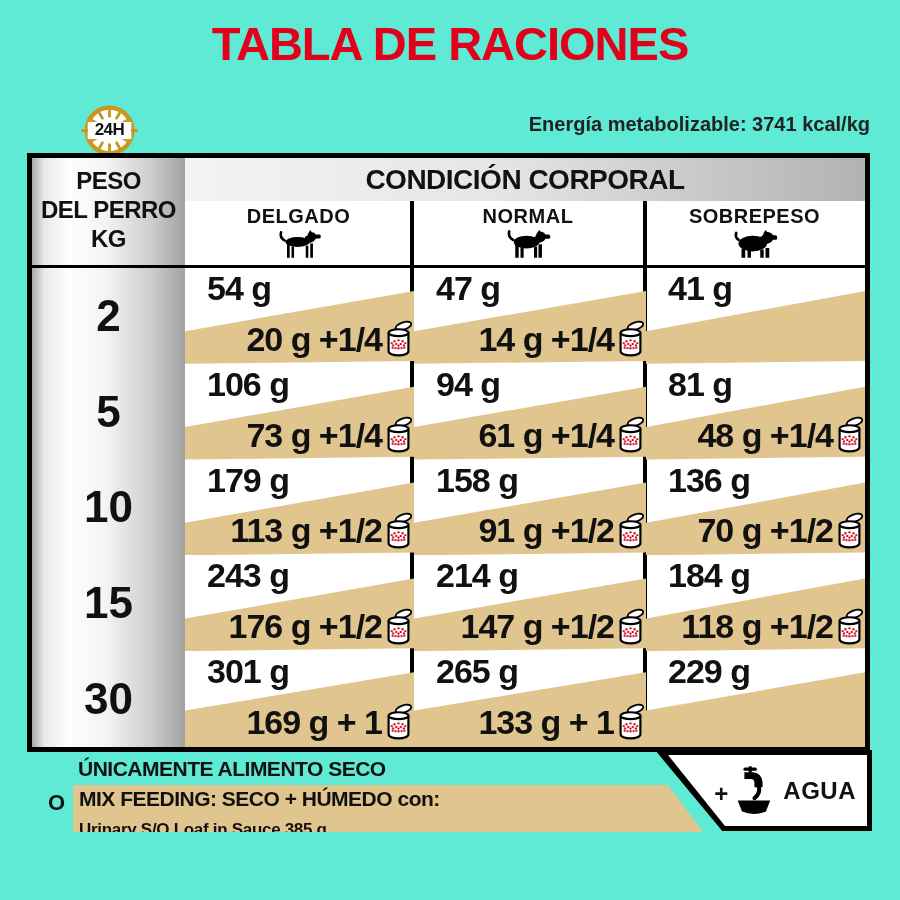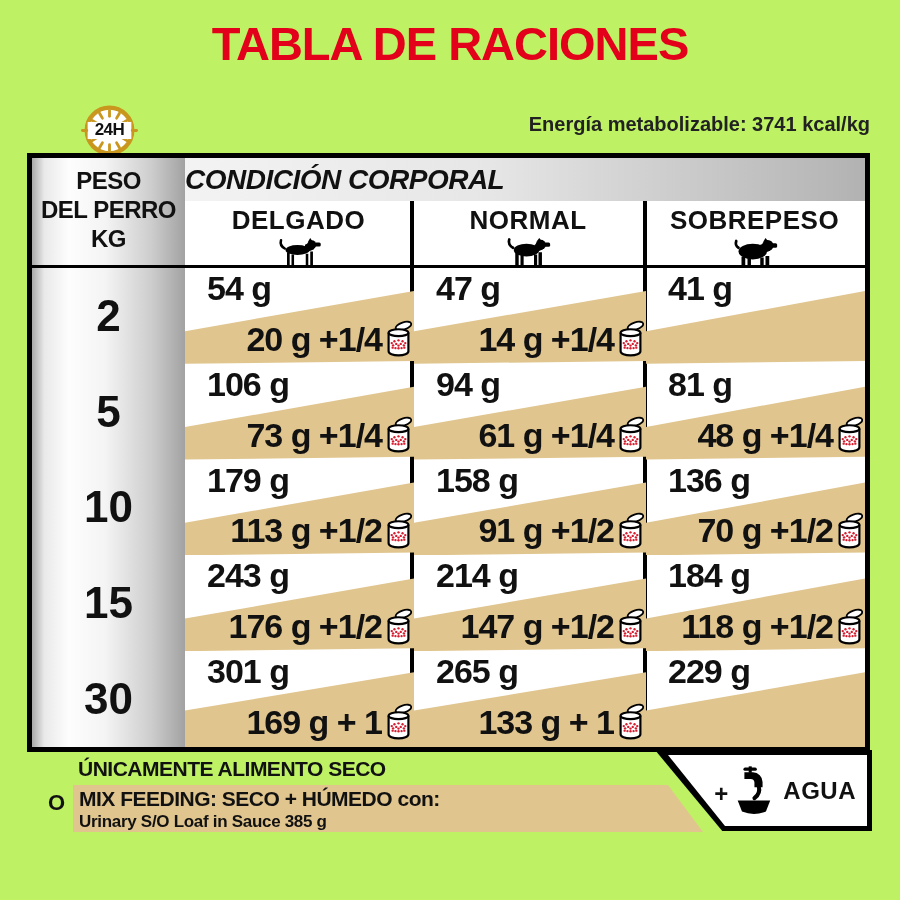--- a/index.html
+++ b/index.html
@@ -1,45 +1,45 @@
 <!DOCTYPE html>
 <html><head>
 <meta charset="utf-8">
 <style>
   html,body{margin:0;padding:0;background:#fff;}
   body{font-family:"Liberation Sans","DejaVu Sans",sans-serif;color:#111;}
-  .page{position:relative;width:900px;height:900px;background:#bef264;overflow:hidden;}
+  .page{position:relative;width:900px;height:900px;background:#5eead4;overflow:hidden;}
 
   .title{position:absolute;left:0;top:16px;width:100%;text-align:center;
          font-size:47px;font-weight:700;letter-spacing:-1px;color:#e2001a;}
 
   .energy{position:absolute;right:30px;top:113px;font-size:20px;font-weight:700;color:#222;}
 
   .clock{position:absolute;left:81px;top:102px;width:57px;height:57px;}
   .clock svg{position:absolute;inset:0;}
   .clock .clock-label{position:absolute;left:0;top:18px;width:100%;text-align:center;
           font-size:17px;font-weight:700;color:#111;letter-spacing:-0.5px;}
 
   .table{position:absolute;left:27px;top:153px;width:843px;height:599px;
          border:5px solid #000;box-sizing:border-box;background:#fff;}
   .tin{position:absolute;inset:0;} 
 
   .peso-col{position:absolute;left:0;top:0;bottom:0;width:153px;
     background:linear-gradient(90deg,#a8a8a8 0%,#e9e9e9 8%,#fdfdfd 24%,#f4f4f4 48%,#cdcdcd 78%,#a2a2a2 100%);}
   .head-band{position:absolute;left:153px;right:0;top:0;height:43px;
     background:linear-gradient(90deg,#f3f3f3 0%,#e6e6e6 45%,#b2b2b2 100%);}
-  .cond-header{position:absolute;left:153px;right:0;top:6px;
-    font-size:28px;font-weight:700;letter-spacing:-0.5px;font-style:italic;}
+  .cond-header{position:absolute;left:153px;right:0;top:6px;text-align:center;
+    font-size:28px;font-weight:700;letter-spacing:-0.5px;}
   .peso-lines{position:absolute;left:0;top:8px;width:153px;text-align:center;
     font-size:24px;font-weight:700;line-height:29px;letter-spacing:-0.5px;}
 
   .colheads{position:absolute;left:153px;right:0;top:43px;height:64px;display:grid;
     grid-template-columns:227px 232px 221px;}
   .colhead{display:flex;flex-direction:column;align-items:center;padding-top:4px;}
-  .colhead .lbl{font-size:26px;font-weight:700;letter-spacing:0.5px;}
+  .colhead .lbl{font-size:20px;font-weight:700;letter-spacing:0.5px;}
   .colhead svg{width:50px;height:30px;margin-top:2px;}
 
   .toprule{position:absolute;left:0;right:0;top:107px;height:3px;background:#000;}
   .vsep{position:absolute;top:43px;bottom:0;width:4px;background:#000;}
   .vsep.v1{left:378px;} .vsep.v2{left:611px;}
 
   .rows{position:absolute;left:0;right:0;top:110px;bottom:0;display:flex;flex-direction:column;}
   .row{flex:1;display:grid;grid-template-columns:153px 229px 232px 219px;}
   .wcell{display:flex;align-items:center;justify-content:center;
     font-size:44px;font-weight:700;}
@@ -50,21 +50,21 @@
   .dry{position:absolute;top:1px;left:22px;font-size:34px;font-weight:700;letter-spacing:-1px;}
   .mix{position:absolute;bottom:5px;right:2px;display:flex;align-items:center;
     font-size:34px;font-weight:700;letter-spacing:-1px;}
   .mix .can{width:27px;height:38px;margin-left:3px;flex:none;}
 
   .legend-line1{position:absolute;left:78px;top:757px;font-size:21px;font-weight:700;letter-spacing:-0.5px;}
   .legend-or{position:absolute;left:48px;top:790px;font-size:22px;font-weight:700;}
   .legend-tan{position:absolute;left:73px;top:785px;width:630px;height:47px;background:#e0c58e;
     clip-path:polygon(0 0,calc(100% - 35px) 0,100% 100%,0 100%);padding:2px 0 8px 6px;box-sizing:border-box;}
   .legend-tan .l1{font-size:21px;font-weight:700;letter-spacing:-0.5px;}
-  .legend-tan .l2{font-size:17px;font-weight:700;letter-spacing:-0.3px;margin-top:1px;}
+  .legend-tan .l2{font-size:17px;font-weight:700;letter-spacing:-0.3px;margin-top:9px;}
 
   .agua-box{position:absolute;left:655px;top:750px;width:217px;height:81px;}
   .agua-black{position:absolute;inset:0;background:#000;
     clip-path:polygon(0 0,100% 0,100% 100%,31% 100%);}
   .agua-white{position:absolute;inset:0;background:#fff;
     clip-path:polygon(13px 5px,calc(100% - 5px) 5px,calc(100% - 5px) calc(100% - 5px),70px calc(100% - 5px));}
   .agua-content{position:absolute;inset:0;display:flex;align-items:center;justify-content:flex-end;
     padding-right:16px;box-sizing:border-box;}
   .agua-plus{font-size:24px;font-weight:700;margin-right:3px;margin-top:6px;}
   .agua-content svg{width:44px;height:52px;margin-right:8px;}

